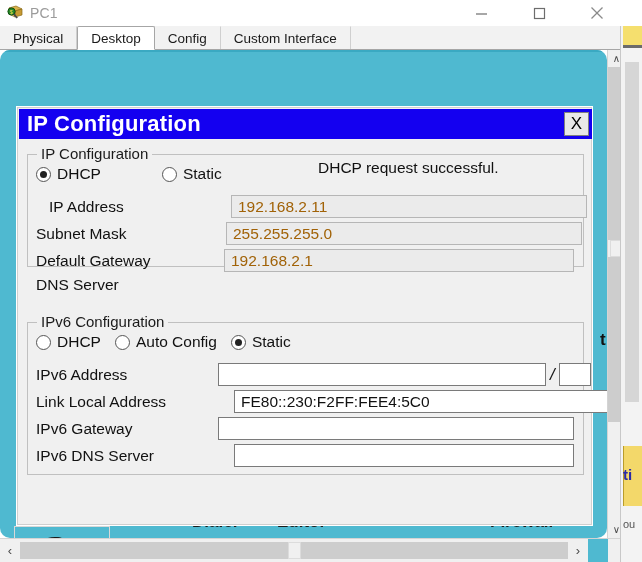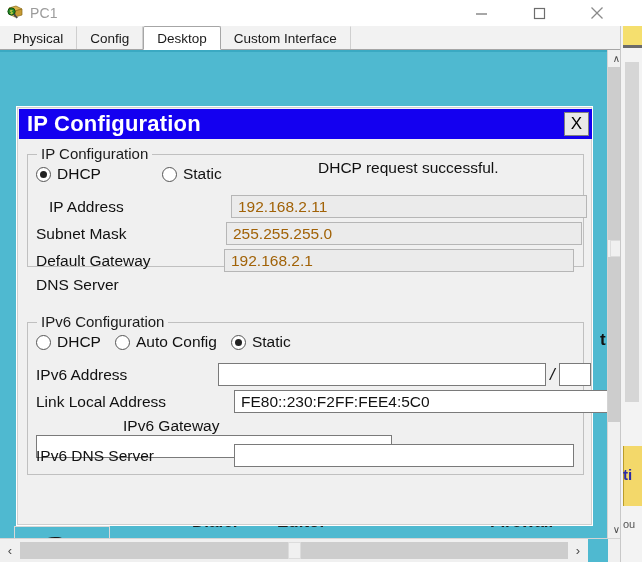--- a/index.html
+++ b/index.html
@@ -59,20 +59,21 @@
     height: 24px;
     border-radius: 2px 2px 0 0;
   }
 
   
   #desk {
     position: absolute; left: 0; top: 50px;
     width: 607px; height: 488px;
     background: #4fb9d0;
     overflow: hidden;
+    border-radius: 10px;
   }
   #desk-inner-border {
     position: absolute; left: 0; top: 0; right: 0; bottom: 0;
     border-top: 2px solid #3aa9c2;
   }
 
   
   .desk-label {
     position: absolute;
     font-size: 17px; font-weight: bold; color: #1b1b1b;
@@ -280,22 +281,22 @@
   <span class="wbtn" id="btn-close">
     <svg width="14" height="14" viewBox="0 0 14 14">
       <line x1="1.5" y1="1.5" x2="12.5" y2="12.5" stroke="#8a8a8a" stroke-width="1.2"></line>
       <line x1="12.5" y1="1.5" x2="1.5" y2="12.5" stroke="#8a8a8a" stroke-width="1.2"></line>
     </svg>
   </span>
 </div>
 
 <div id="tabstrip">
   <div class="tab">Physical</div>
+  <div class="tab active">Desktop</div>
   <div class="tab">Config</div>
-  <div class="tab active">Desktop</div>
   <div class="tab">Custom Interface</div>
 </div>
 
 <div id="desk">
   <div id="desk-inner-border"></div>
 
   <div class="desk-label" id="lbl-dialer">Dialer</div>
   <div class="desk-label" id="lbl-editor">Editor</div>
   <div class="desk-label" id="lbl-firewall">Firewall</div>
 
@@ -379,21 +380,21 @@
         <span class="fbox editable" style="width:328px;"></span>
         <span class="slash">/</span>
         <span class="fbox editable" style="width:32px;"></span>
       </div>
 
       <div class="frow" style="left:8px; top:67px;">
         <span class="flabel" style="width:198px;">Link Local Address</span>
         <span class="fbox editable" style="width:388px;">FE80::230:F2FF:FEE4:5C0</span>
       </div>
 
-      <div class="frow" style="left:8px; top:94px;flex-direction:column;">
+      <div class="frow" style="left:8px; top:94px;">
         <span class="flabel" style="width:182px;">IPv6 Gateway</span>
         <span class="fbox editable" style="width:356px;"></span>
       </div>
 
       <div class="frow" style="left:8px; top:121px;">
         <span class="flabel" style="width:198px;">IPv6 DNS Server</span>
         <span class="fbox editable" style="width:340px;"></span>
       </div>
     </div>
 

